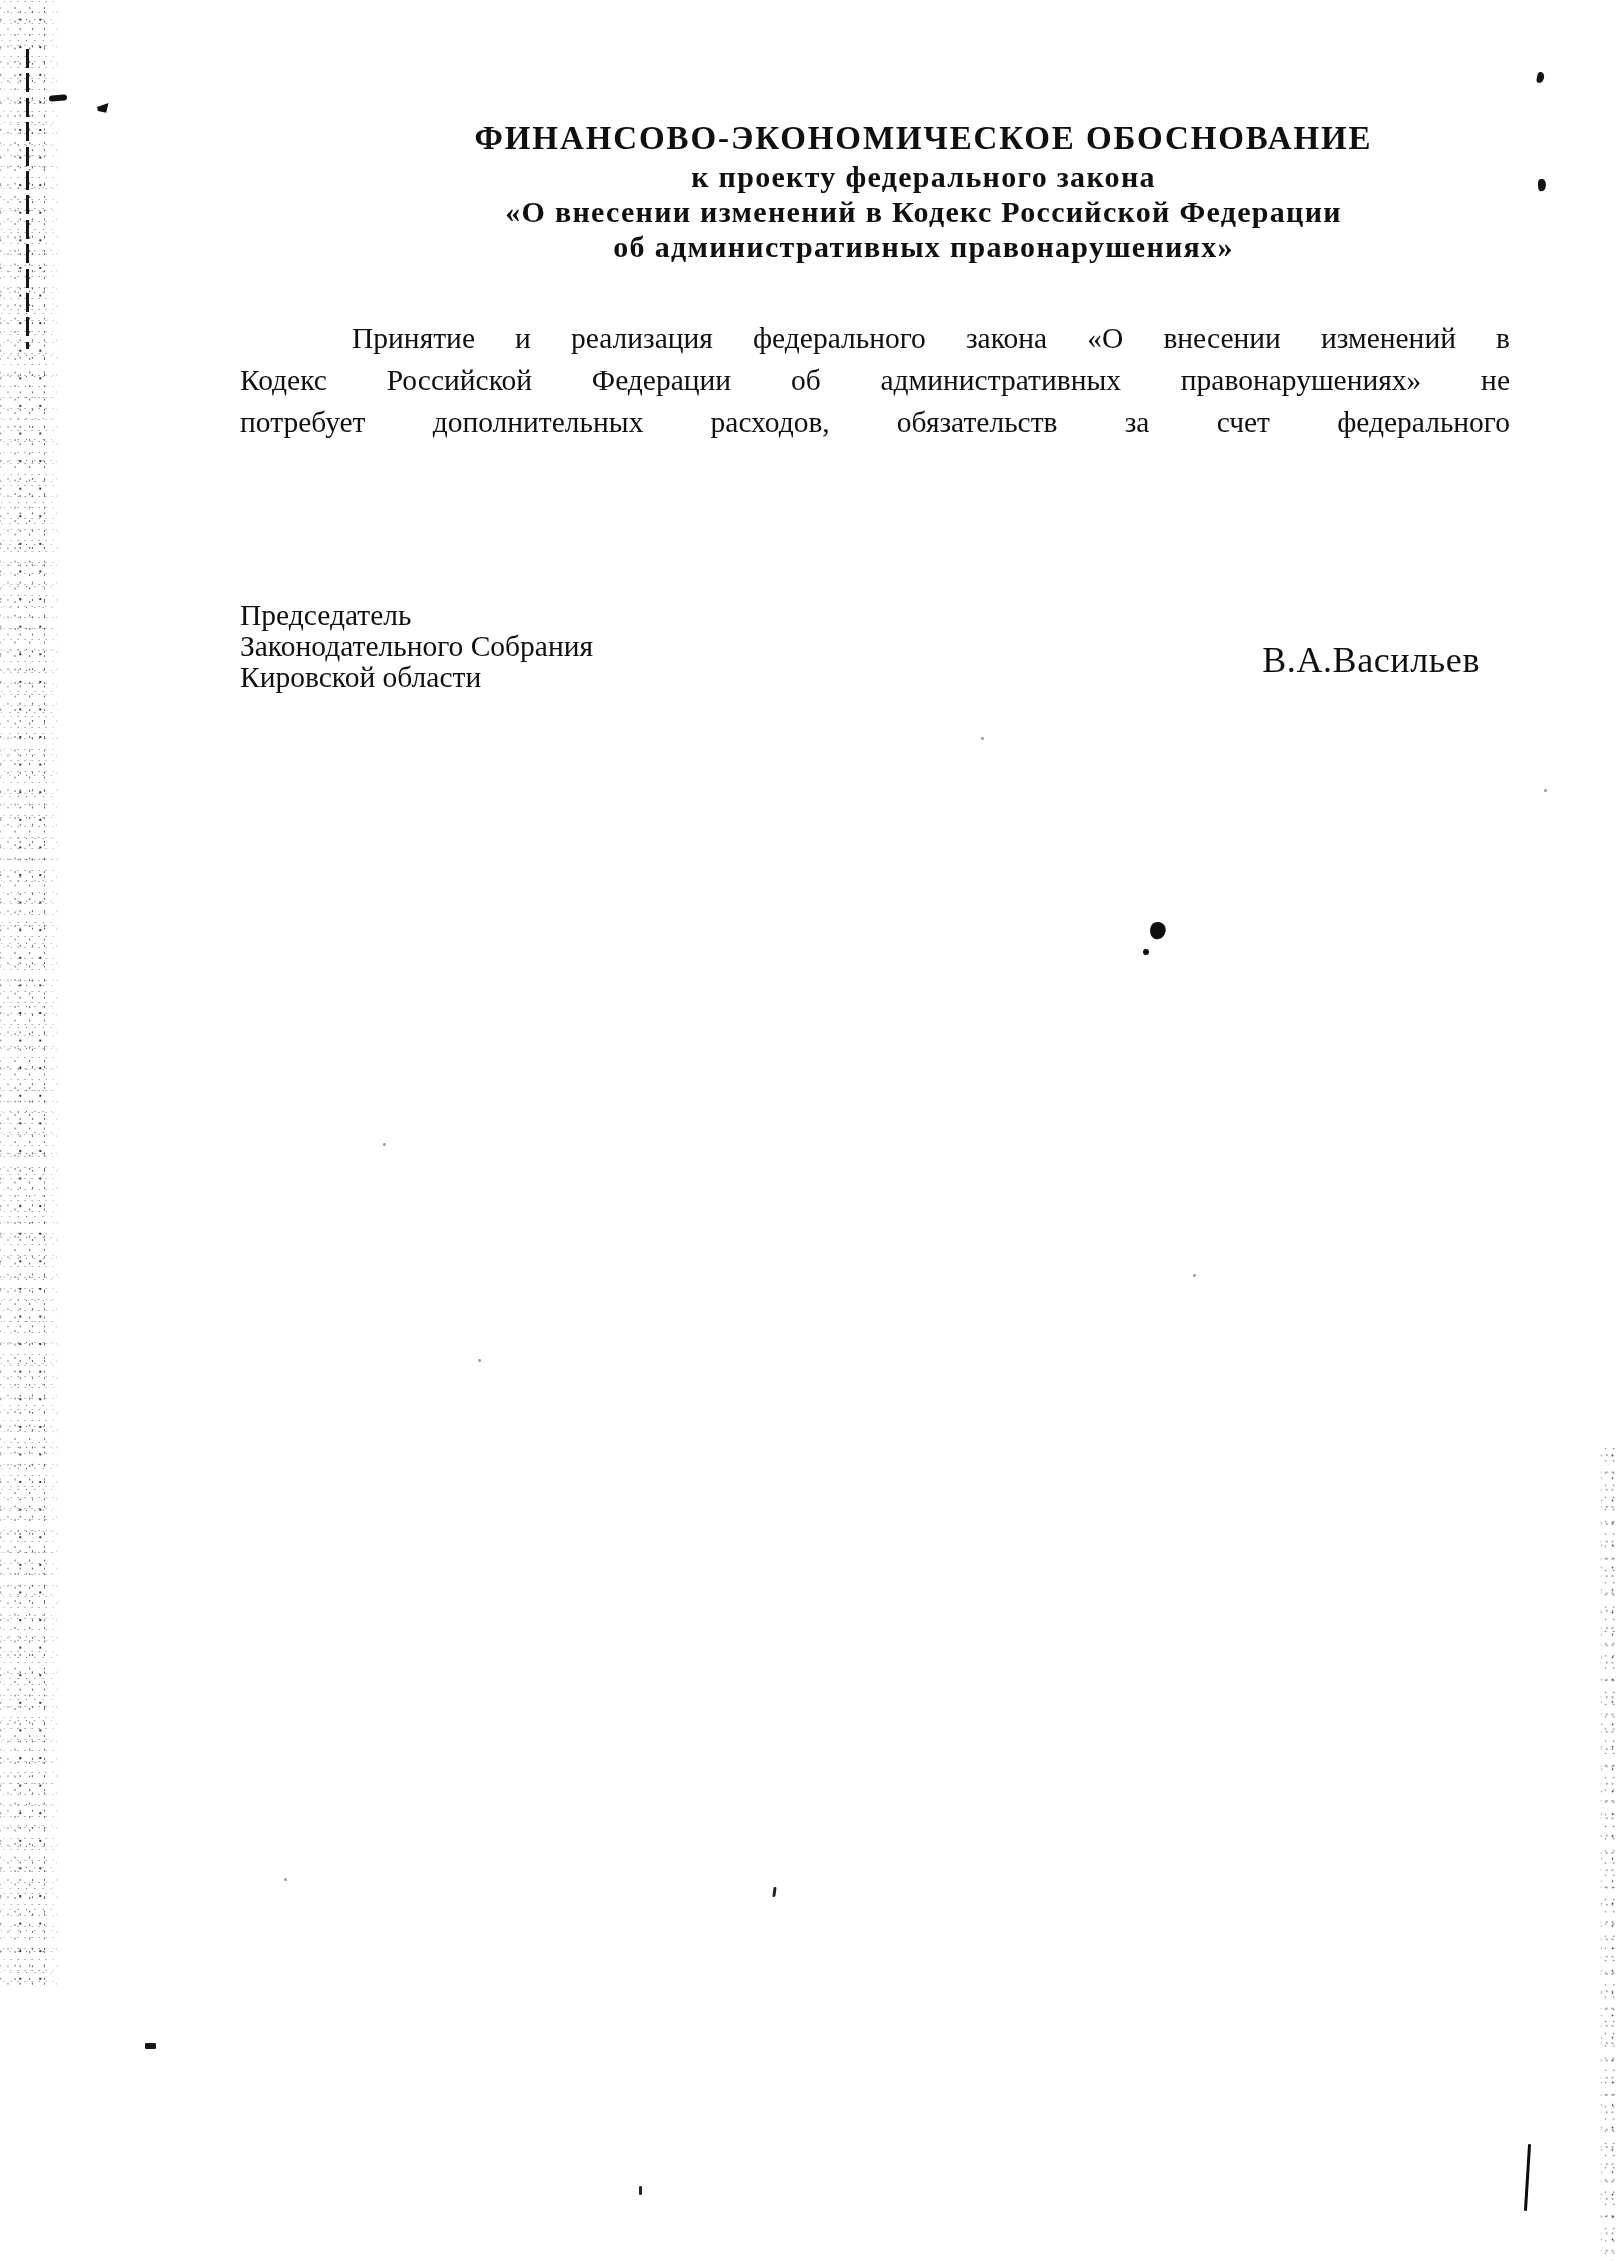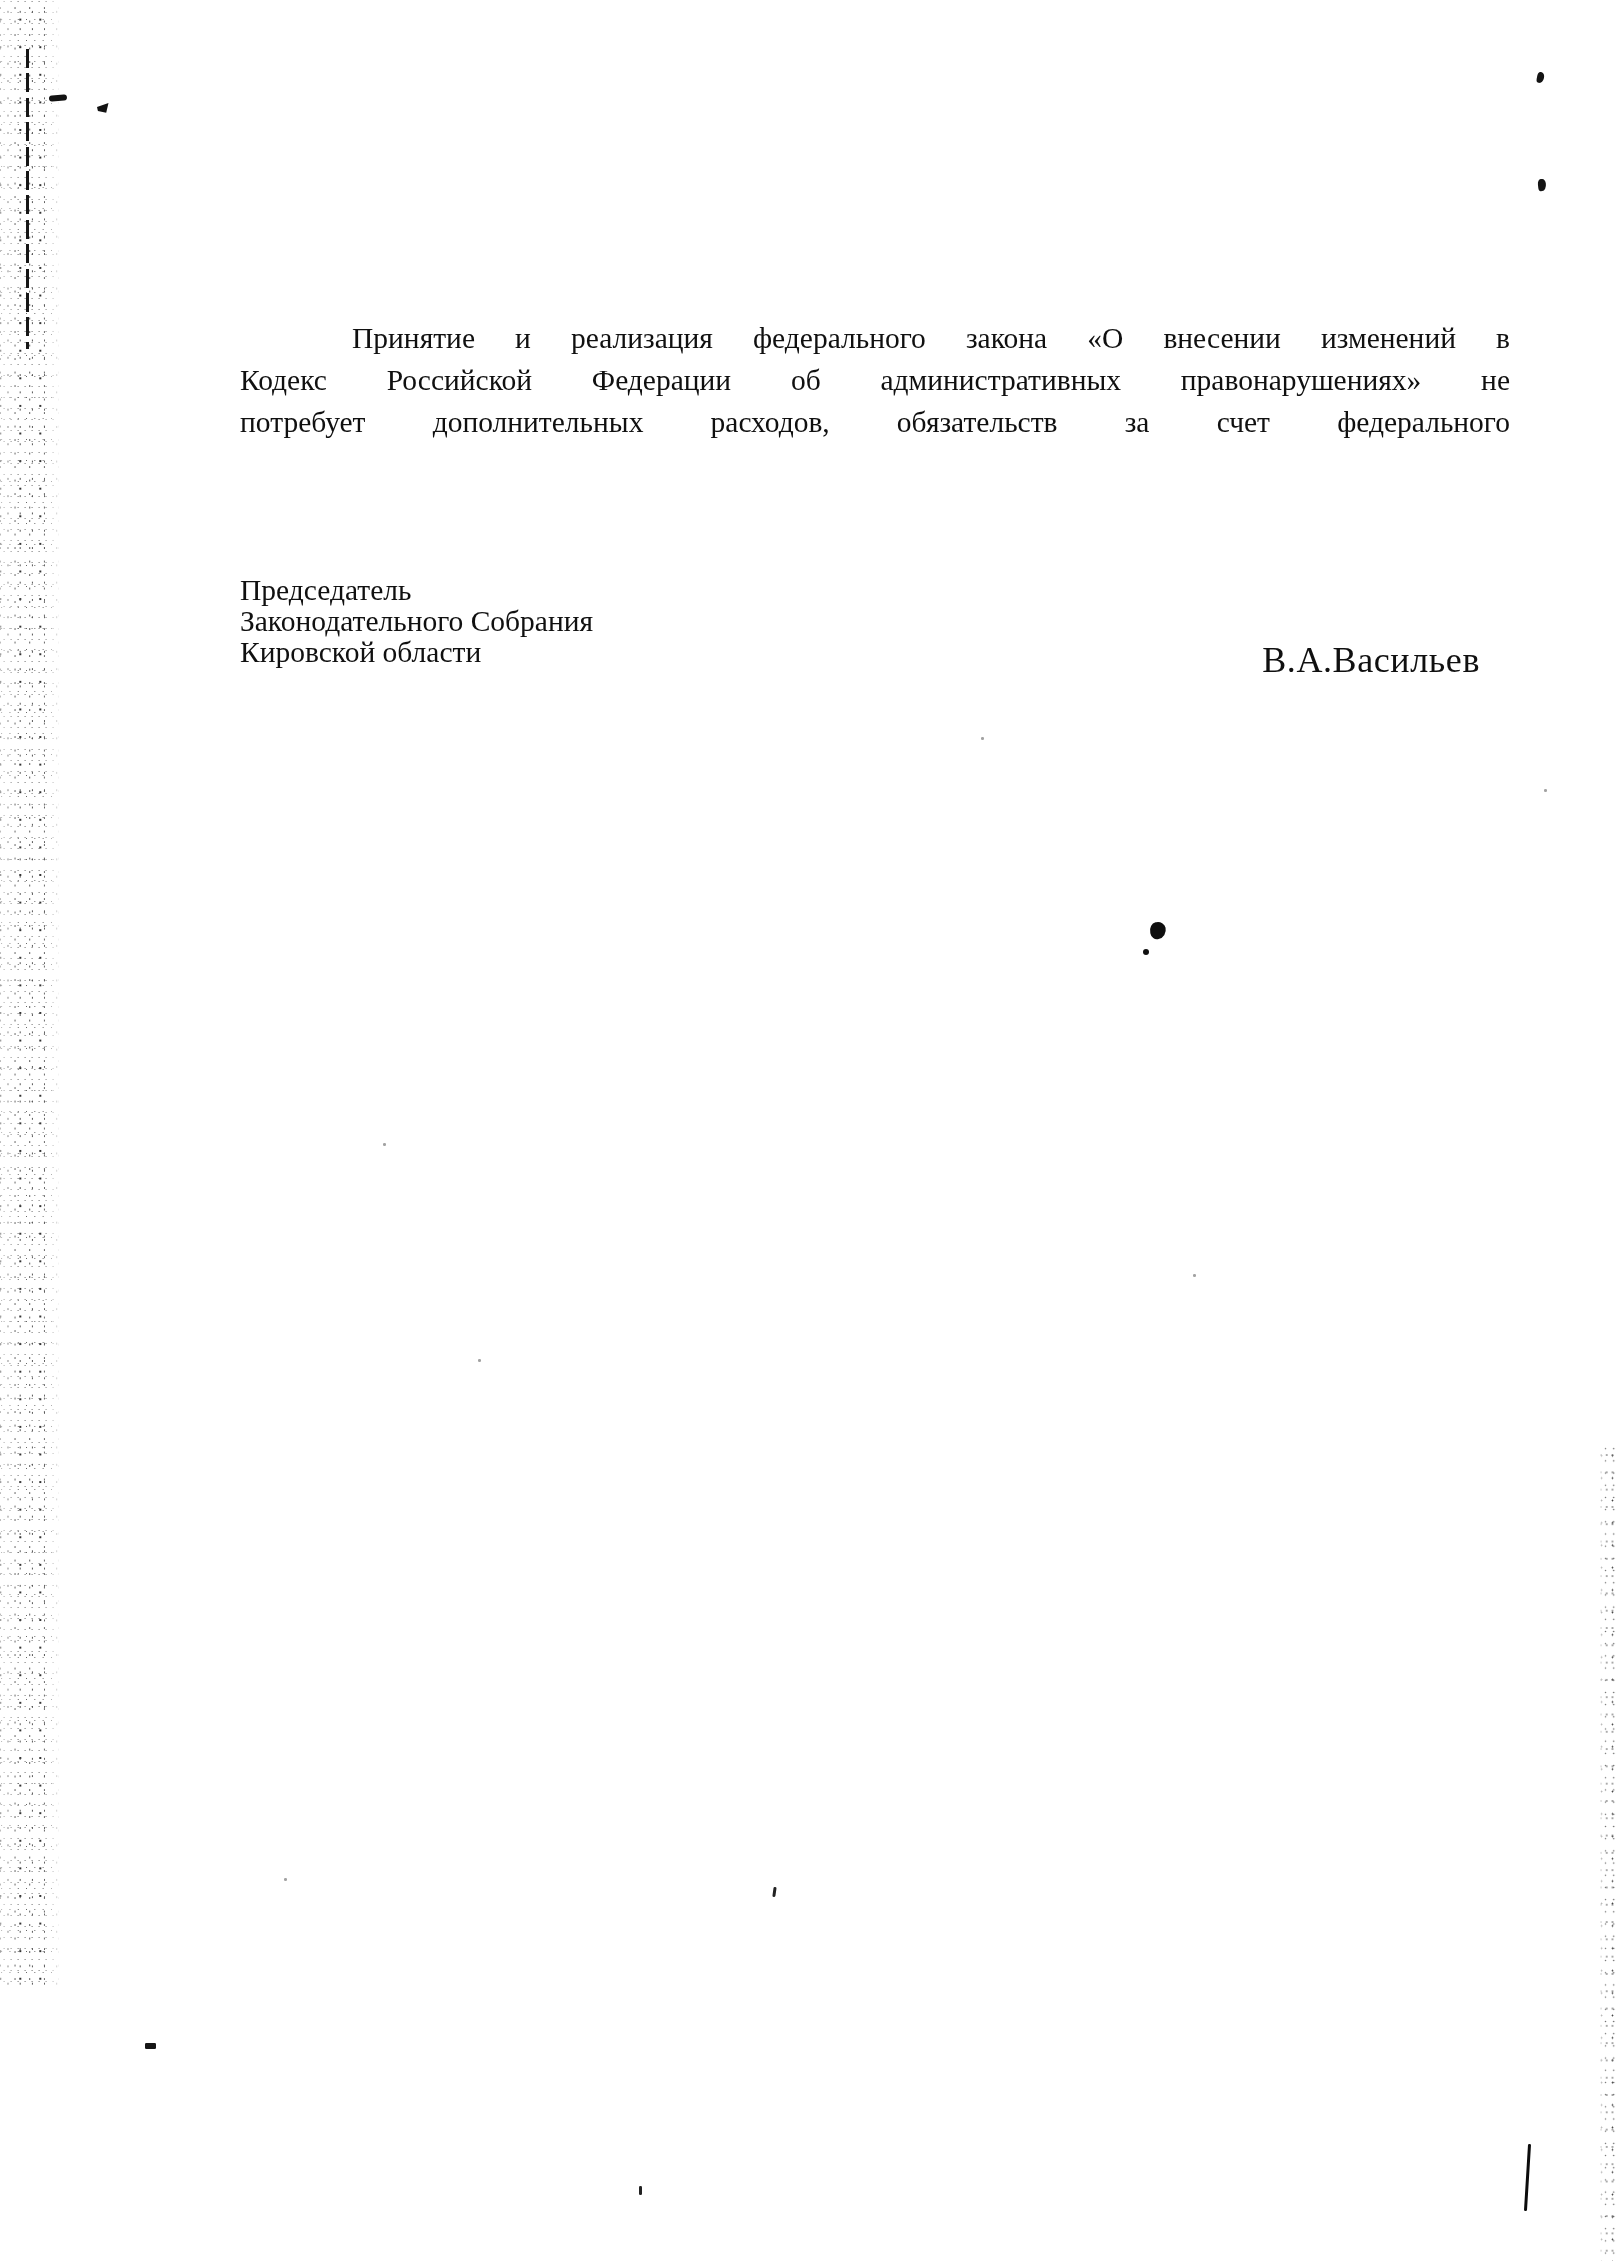--- a/index.html
+++ b/index.html
@@ -49,21 +49,21 @@
     text-align: justify;
     text-align-last: justify;
   }
   .body-line.first { text-indent: 112px; }
   .body-line.last  { text-align-last: left; }
 
   
   .sig-left {
     position: absolute;
     left: 240px;
-    top: 575px;
+    top: 600px;
     font-size: 29.5px;
     line-height: 31px;
     white-space: nowrap;
   }
   .sig-name {
     position: absolute;
     right: 137px;
     top: 639px;
     font-size: 36px;
     letter-spacing: 0.6px;
@@ -147,20 +147,26 @@
   .fdot.d3 { left: 383px;  top: 1143px; }
   .fdot.d4 { left: 478px;  top: 1359px; }
   .fdot.d5 { left: 1193px; top: 1274px; }
   .fdot.d6 { left: 284px;  top: 1878px; }
 </style>
 </head>
 <body>
 
 <div class="page">
 
+  <div class="doc-title">
+    <div class="title-main">ФИНАНСОВО-ЭКОНОМИЧЕСКОЕ ОБОСНОВАНИЕ</div>
+    <div class="title-sub">к проекту федерального закона</div>
+    <div class="title-sub">«О внесении изменений в Кодекс Российской Федерации</div>
+    <div class="title-sub">об административных правонарушениях»</div>
+  </div>
 
   <div class="body-par">
     <div class="body-line first">Принятие и реализация федерального закона «О внесении изменений в</div>
     <div class="body-line">Кодекс Российской Федерации об административных правонарушениях» не</div>
     <div class="body-line">потребует дополнительных расходов, обязательств за счет федерального</div>
   </div>
 
   <div class="sig-left">
     <div>Председатель</div>
     <div>Законодательного Собрания</div>

